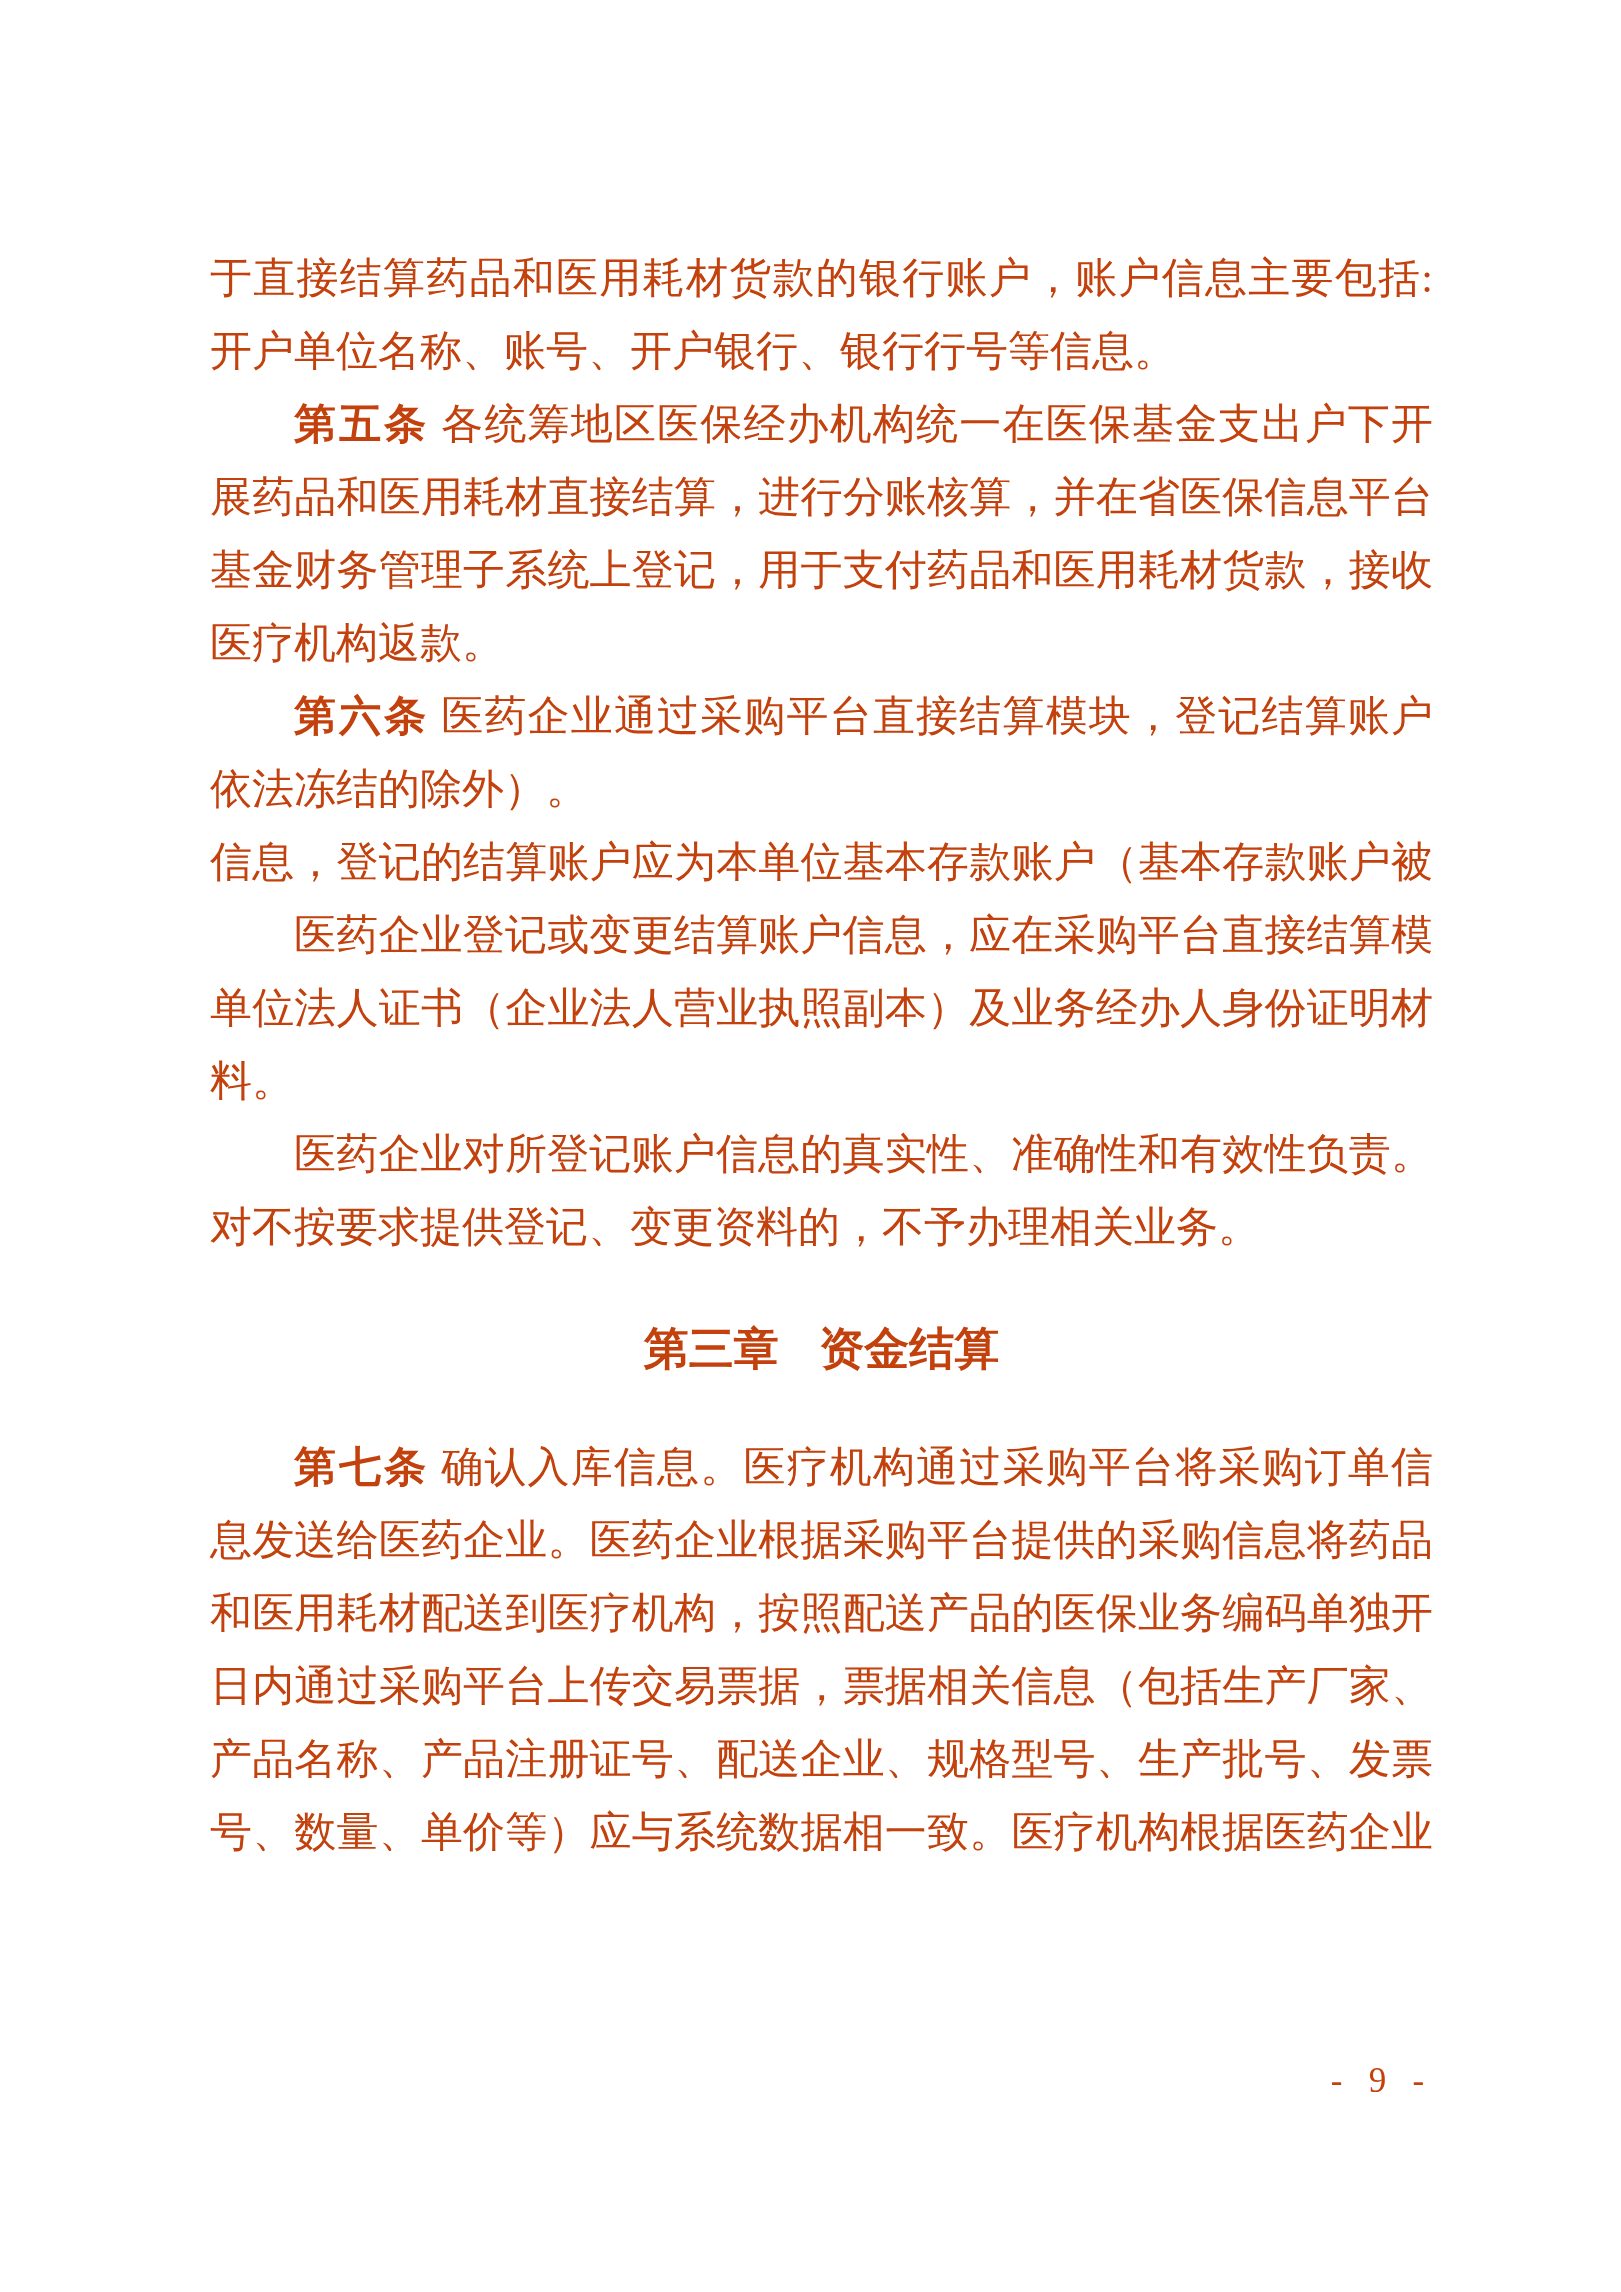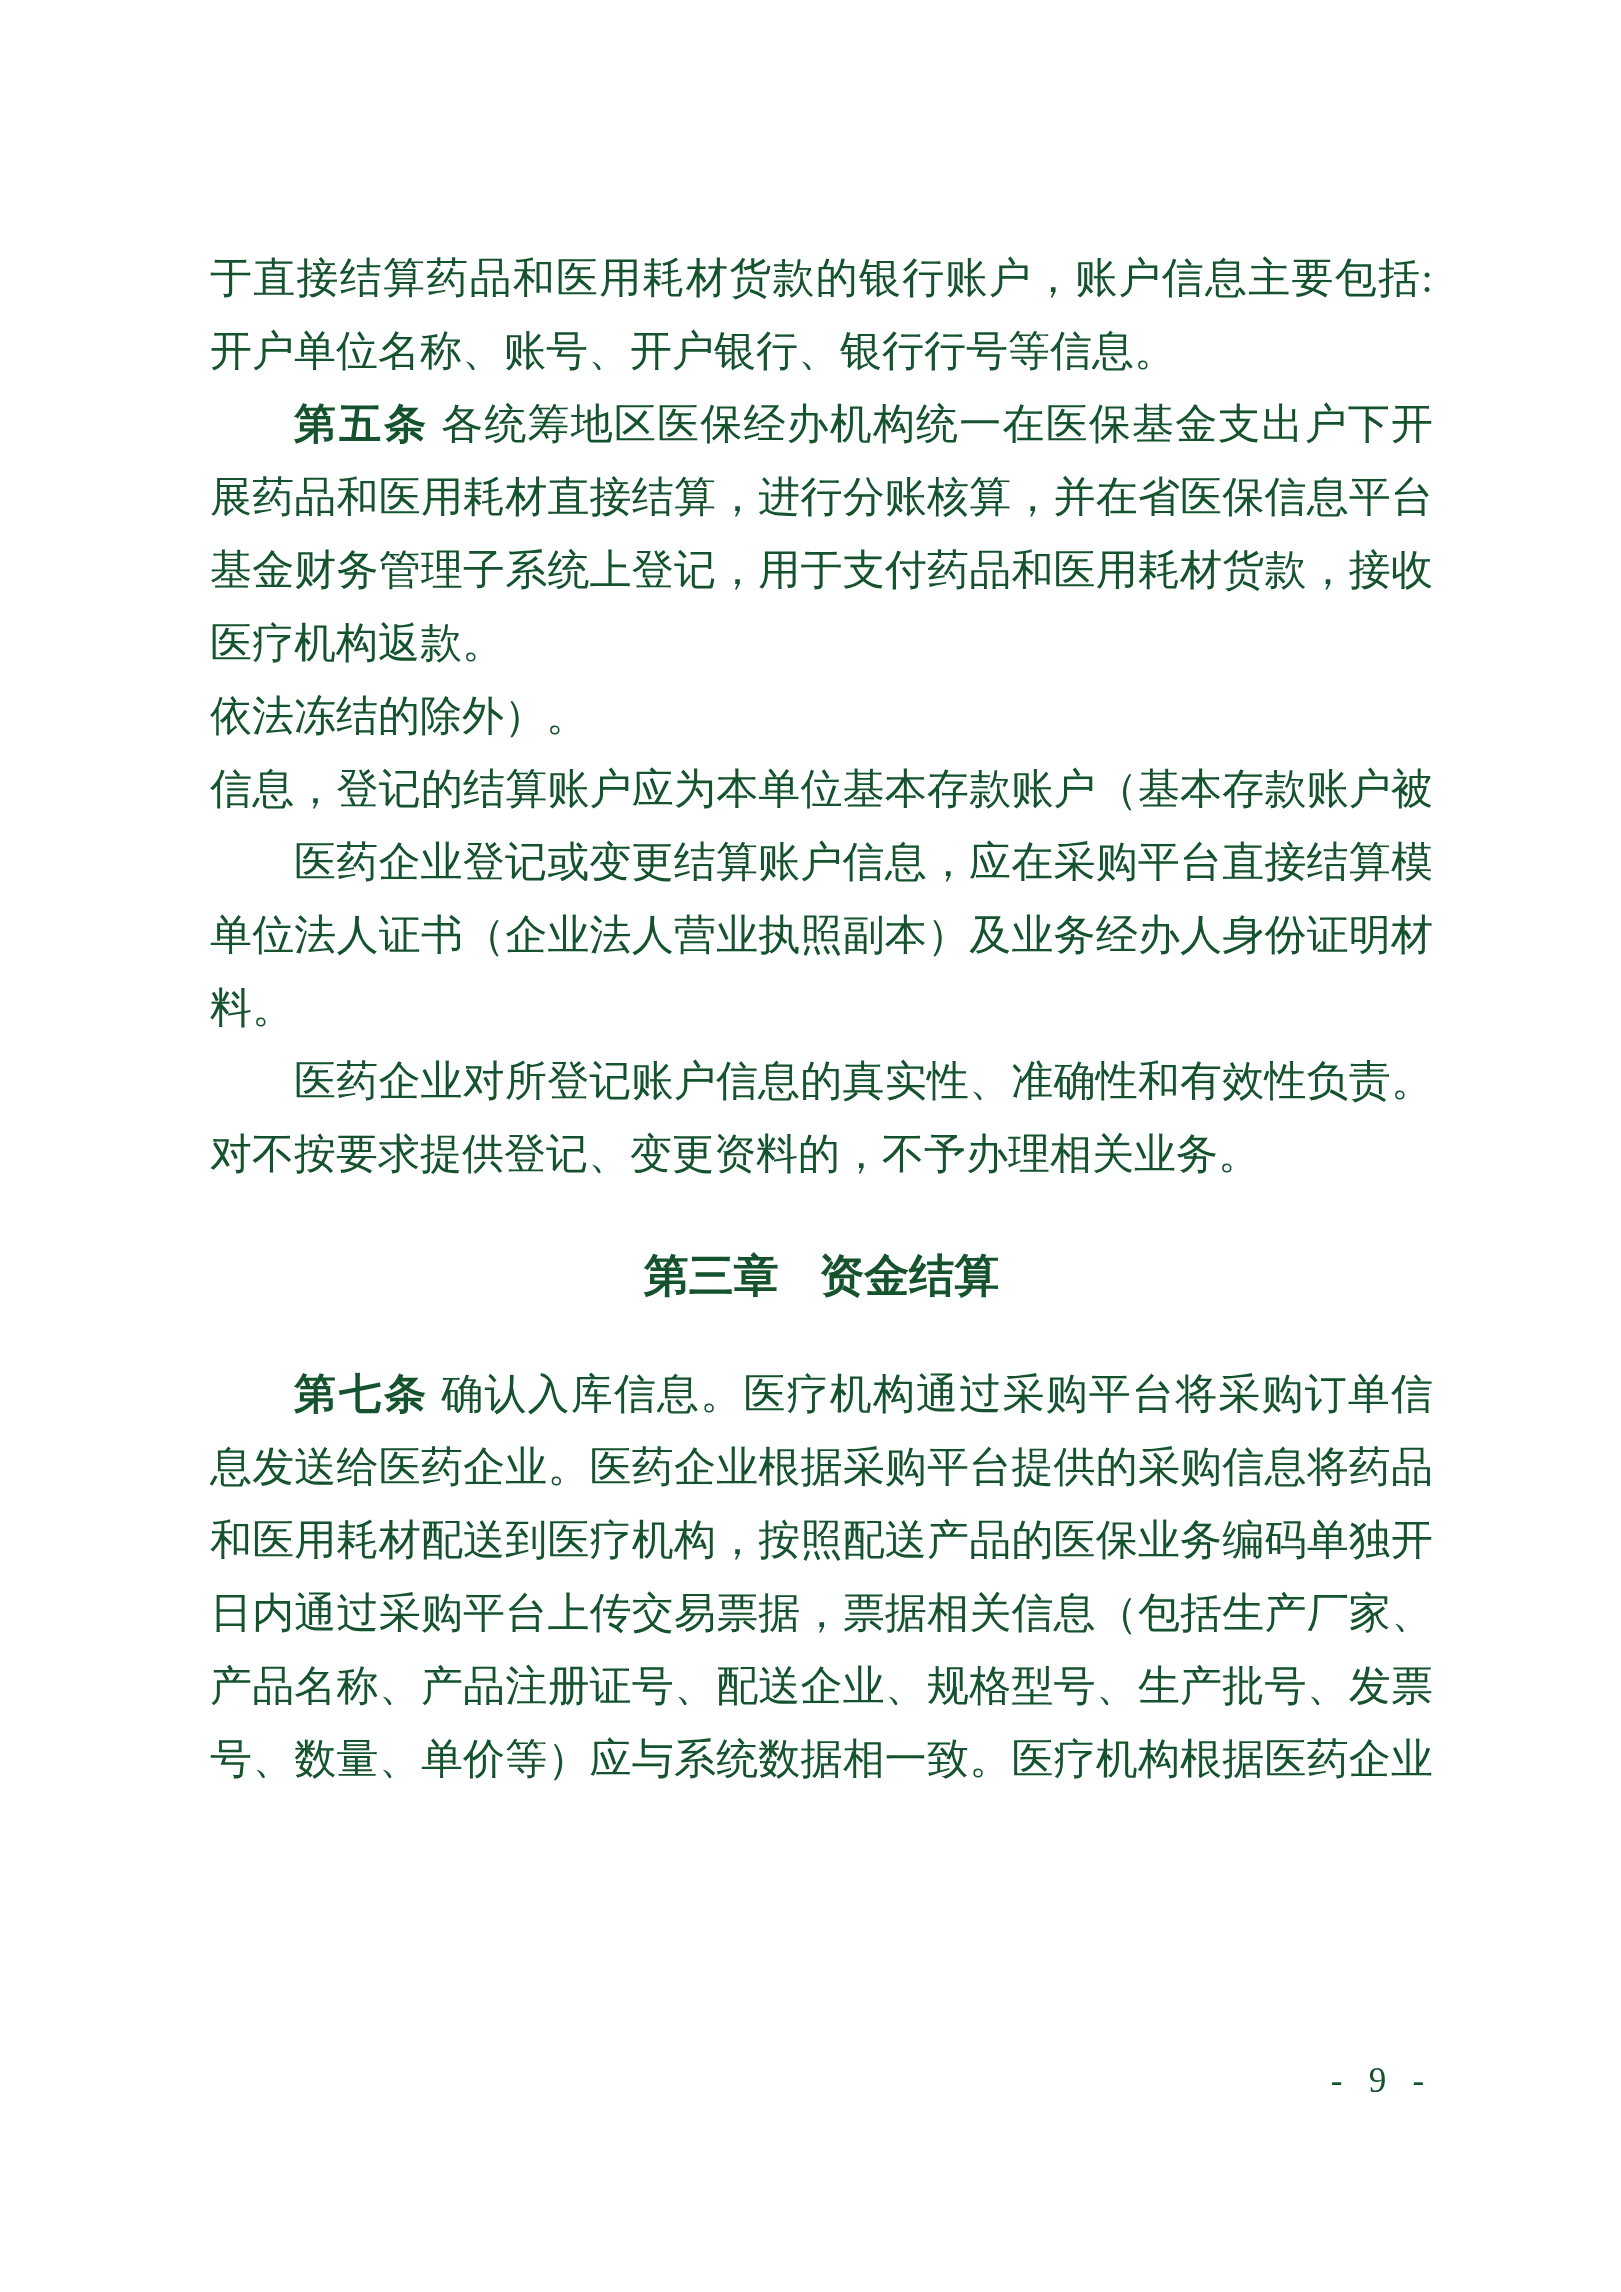--- a/index.html
+++ b/index.html
@@ -7,21 +7,21 @@
     padding: 0;
     background: #ffffff;
   }
   .page {
     position: relative;
     width: 1621px;
     height: 2293px;
     background: #ffffff;
     overflow: hidden;
     font-family: "Liberation Serif", "DejaVu Serif", serif;
-    color: #14532d;
+    color: #c2410c;
   }
   .body-text {
     position: absolute;
     left: 210px;
     top: 241px;
     width: 1223px;
   }
   .line {
     height: 73px;
     line-height: 73px;
@@ -72,20 +72,21 @@
 
 <div class="page">
   <div class="body-text">
 
     <div class="line"><span class="b"></span><span>于直接结算药品和医用耗材货款的银行账户，账户信息主要包括:</span></div>
     <div class="line end"><span class="b"></span><span>开户单位名称、账号、开户银行、银行行号等信息。</span></div>
     <div class="line indent"><span class="b">第五条</span><span> 各统筹地区医保经办机构统一在医保基金支出户下开</span></div>
     <div class="line"><span class="b"></span><span>展药品和医用耗材直接结算，进行分账核算，并在省医保信息平台</span></div>
     <div class="line"><span class="b"></span><span>基金财务管理子系统上登记，用于支付药品和医用耗材货款，接收</span></div>
     <div class="line end"><span class="b"></span><span>医疗机构返款。</span></div>
+    <div class="line indent"><span class="b">第六条</span><span> 医药企业通过采购平台直接结算模块，登记结算账户</span></div>
     <div class="line end"><span class="b"></span><span>依法冻结的除外）。</span></div>
     <div class="line"><span class="b"></span><span>信息，登记的结算账户应为本单位基本存款账户（基本存款账户被</span></div>
     <div class="line indent"><span class="b"></span><span>医药企业登记或变更结算账户信息，应在采购平台直接结算模</span></div>
     <div class="line"><span class="b"></span><span>单位法人证书（企业法人营业执照副本）及业务经办人身份证明材</span></div>
     <div class="line end"><span class="b"></span><span>料。</span></div>
     <div class="line indent"><span class="b"></span><span>医药企业对所登记账户信息的真实性、准确性和有效性负责。</span></div>
     <div class="line end"><span class="b"></span><span>对不按要求提供登记、变更资料的，不予办理相关业务。</span></div>
 
     <div class="chapter-heading"><span>第三章</span><span class="title-part">资金结算</span></div>
 

